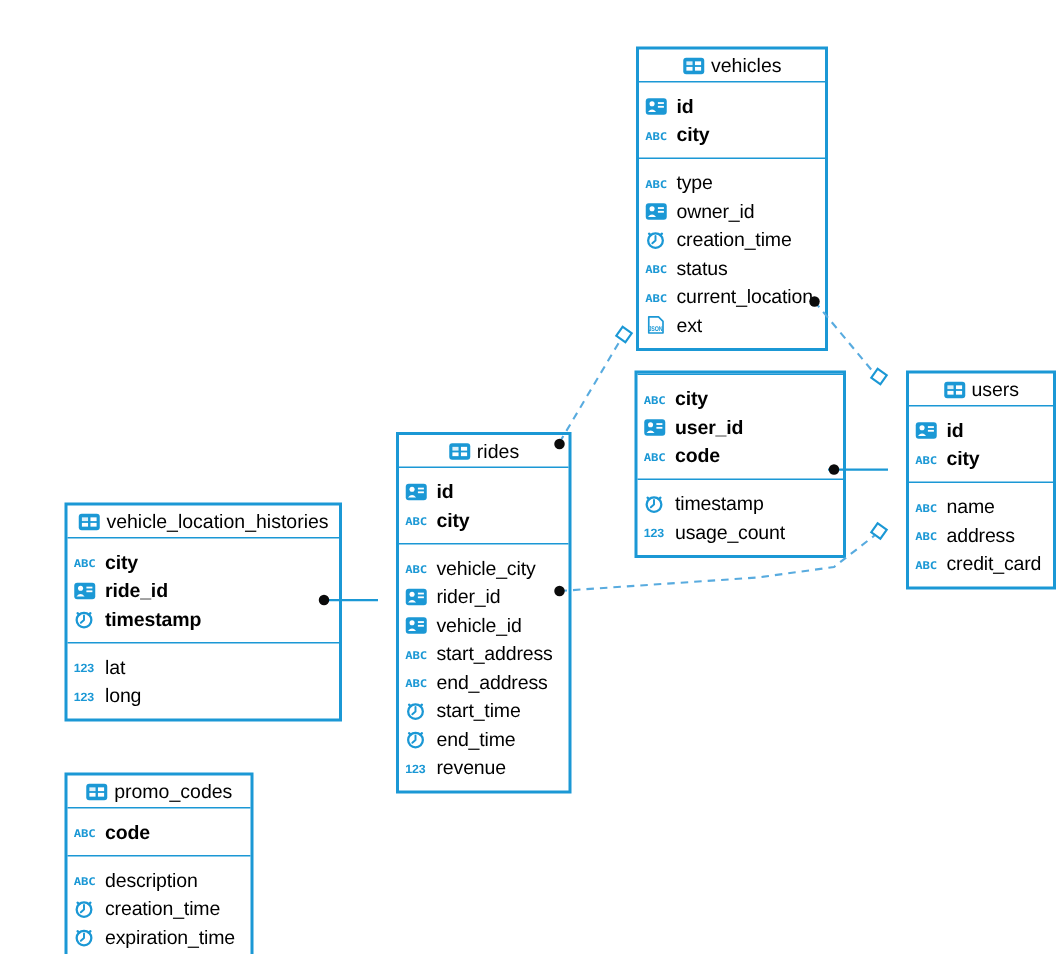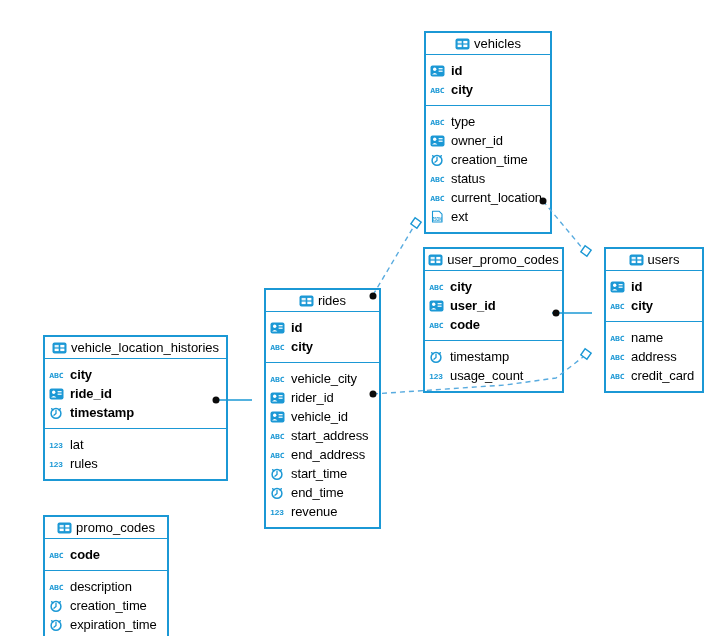--- a/index.html
+++ b/index.html
@@ -155,32 +155,20 @@
             <svg width="14" height="13" viewBox="0 0 14 13">
               <path d="M2.5 1.2 H9 L12 4.2 V12 H2.5 Z" fill="#fff" stroke="#1b98d5" stroke-width="1.1" stroke-linejoin="round"></path>
               <text x="2.3" y="10.8" font-family="Liberation Sans, sans-serif" font-size="4.6" font-weight="700" fill="#1b98d5" textLength="9.4" lengthAdjust="spacingAndGlyphs">JSON</text>
             </svg>
           </span>
           <span class="fname">ext</span>
         </div>
       </div>
     </div>
     <div class="etable" style="left: 411px; top: 247px; width: 141px;">
-      <div class="thead">
-        <span style="display:flex">
-          <svg width="15" height="12" viewBox="0 0 15 12">
-            <rect x="0.5" y="0.5" width="14" height="11" rx="2" fill="#1b98d5"></rect>
-            <rect x="2.6" y="2.9" width="4.1" height="2.5" fill="#fff" opacity="0.85"></rect>
-            <rect x="8.3" y="2.9" width="4.1" height="2.5" fill="#fff"></rect>
-            <rect x="2.6" y="6.6" width="4.1" height="2.5" fill="#fff"></rect>
-            <rect x="8.3" y="6.6" width="4.1" height="2.5" fill="#fff"></rect>
-          </svg>
-        </span>
-        <span>user_promo_codes</span>
-      </div>
       <div class="tsec">
         <div class="trow key">
           <span class="ficon">
             <svg width="15" height="10" viewBox="0 0 15 10">
               <text x="0.2" y="8" font-family="DejaVu Sans Mono, monospace" font-size="7" font-weight="700" fill="#1b98d5" textLength="14.5" lengthAdjust="spacingAndGlyphs">ABC</text>
             </svg>
           </span>
           <span class="fname">city</span>
         </div>
         <div class="trow key">
@@ -454,21 +442,21 @@
             </svg>
           </span>
           <span class="fname">lat</span>
         </div>
         <div class="trow">
           <span class="ficon">
             <svg width="15" height="10" viewBox="0 0 15 10">
               <text x="0.2" y="8" font-family="Liberation Sans, sans-serif" font-size="8" font-weight="600" fill="#1b98d5" textLength="13.5" lengthAdjust="spacingAndGlyphs">123</text>
             </svg>
           </span>
-          <span class="fname">rules</span>
+          <span class="fname">long</span>
         </div>
       </div>
     </div>
     <div class="etable" style="left: 31px; top: 515px; width: 126px;">
       <div class="thead">
         <span style="display:flex">
           <svg width="15" height="12" viewBox="0 0 15 12">
             <rect x="0.5" y="0.5" width="14" height="11" rx="2" fill="#1b98d5"></rect>
             <rect x="2.6" y="2.9" width="4.1" height="2.5" fill="#fff" opacity="0.85"></rect>
             <rect x="8.3" y="2.9" width="4.1" height="2.5" fill="#fff"></rect>

